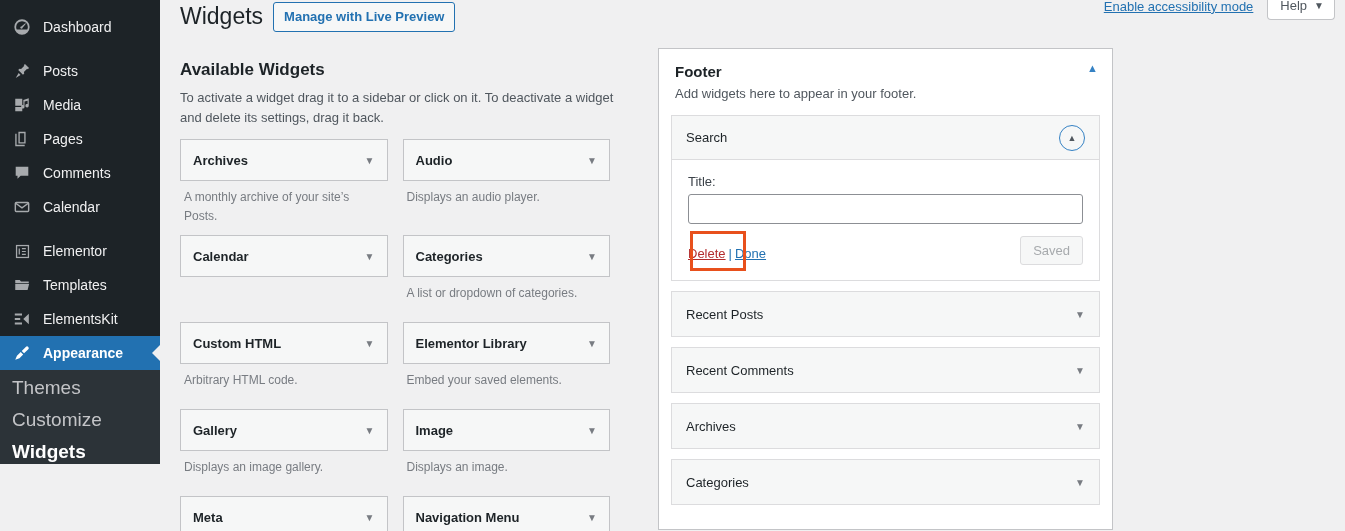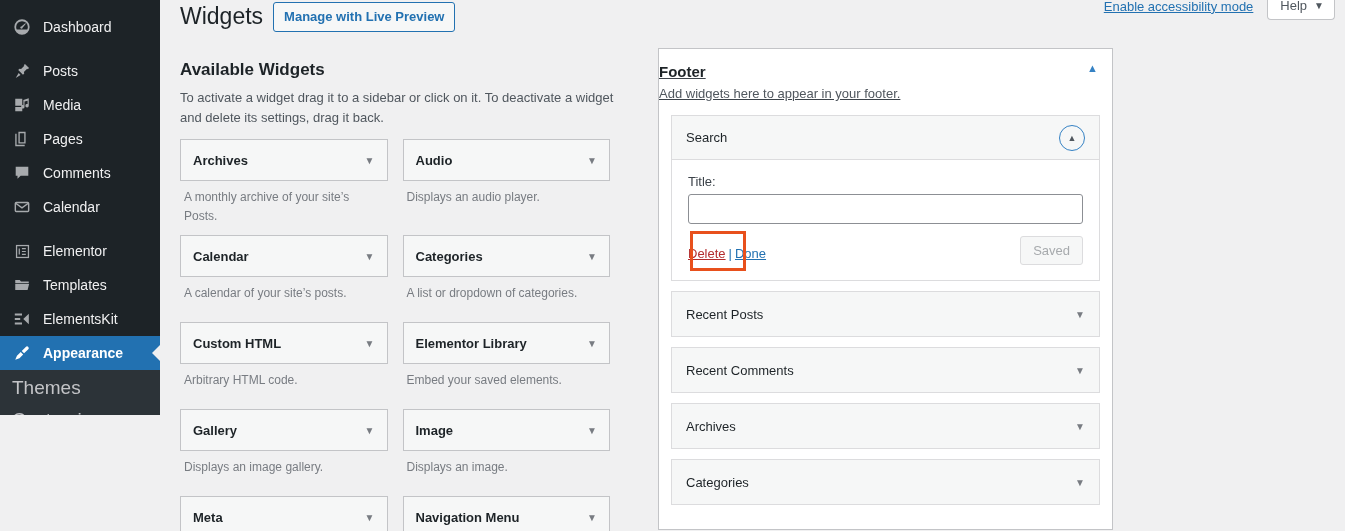--- a/index.html
+++ b/index.html
@@ -10,21 +10,21 @@
     background: #f0f0f1;
     font-family: "Liberation Sans", sans-serif;
     font-size: 13px;
     color: #3c434a;
   }
   #root { position: relative; width: 1345px; height: 531px; }
 
   
   #adminmenu {
     position: absolute; left: 0; top: 0;
-    width: 160px; height: 415px;
+    width: 160px; height: 464px;
     background: #1d2327;
     overflow: hidden;
   }
   .menu-top {
     position: relative;
     display: flex; align-items: center;
     height: 34px;
     padding-left: 10px;
     color: #f0f0f1;
     font-size: 14px;
@@ -172,22 +172,21 @@
 
   
   #widgets-right {
     position: absolute; left: 498px; top: 48px;
     width: 455px;
     background: #fff;
     border: 1px solid #c3c4c7;
   }
   .panel-head {
     position: relative;
-    padding: 14px 18px 4px 0;
-    text-decoration: underline;
+    padding: 14px 18px 4px 16px;
   }
   .panel-head h3 {
     margin: 0 0 6px 0;
     font-size: 15px;
     font-weight: 700;
     color: #1d2327;
   }
   .panel-head p {
     margin: 0;
     font-size: 13px;
@@ -443,21 +442,20 @@
               <span class="wname">Audio</span>
               <span class="caret">▼</span>
             </div>
             <div class="widget-desc">Displays an audio player.</div>
           </div>
           <div class="widget-cell">
             <div class="widget-chip">
               <span class="wname">Calendar</span>
               <span class="caret">▼</span>
             </div>
-            <div class="widget-desc">A calendar of your site’s posts.</div>
           </div>
           <div class="widget-cell">
             <div class="widget-chip">
               <span class="wname">Categories</span>
               <span class="caret">▼</span>
             </div>
             <div class="widget-desc">A list or dropdown of categories.</div>
           </div>
           <div class="widget-cell">
             <div class="widget-chip">

